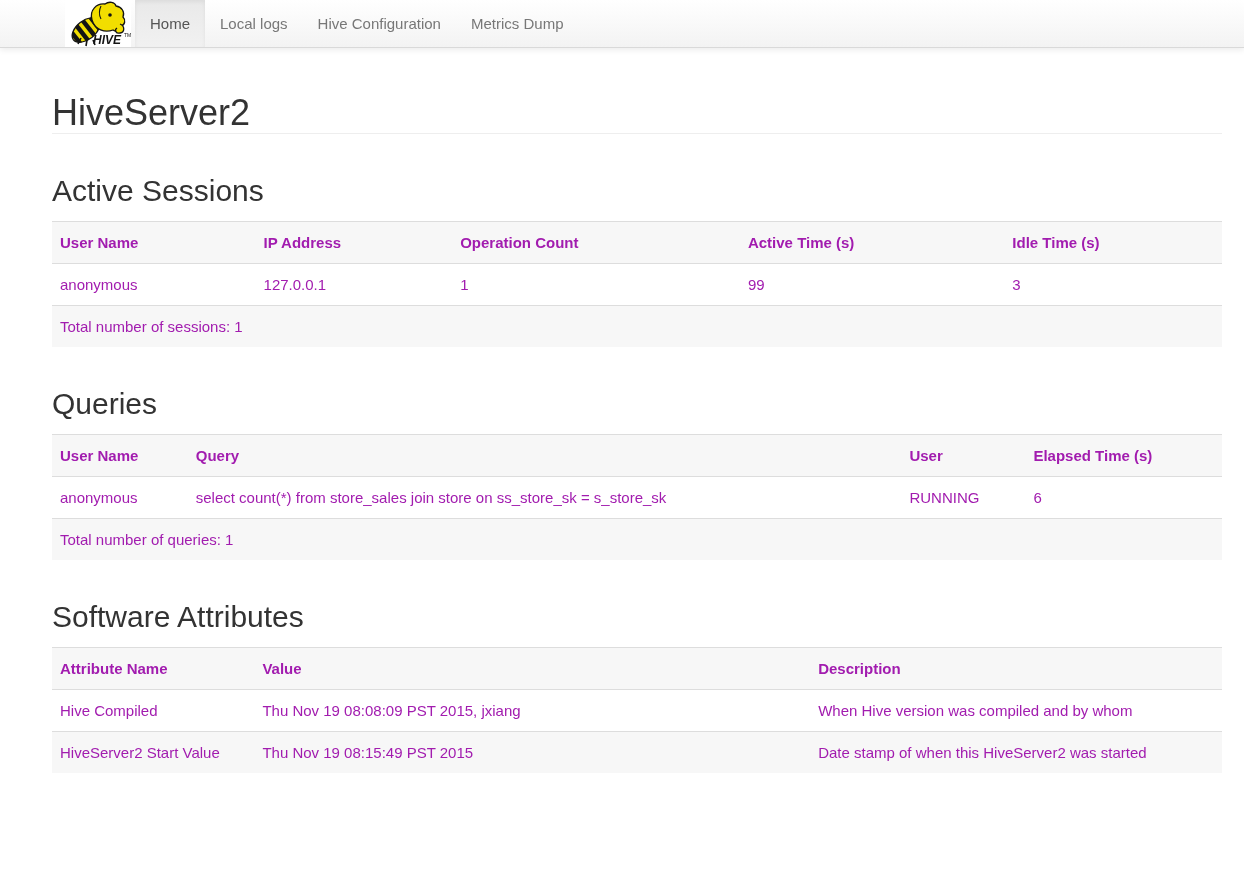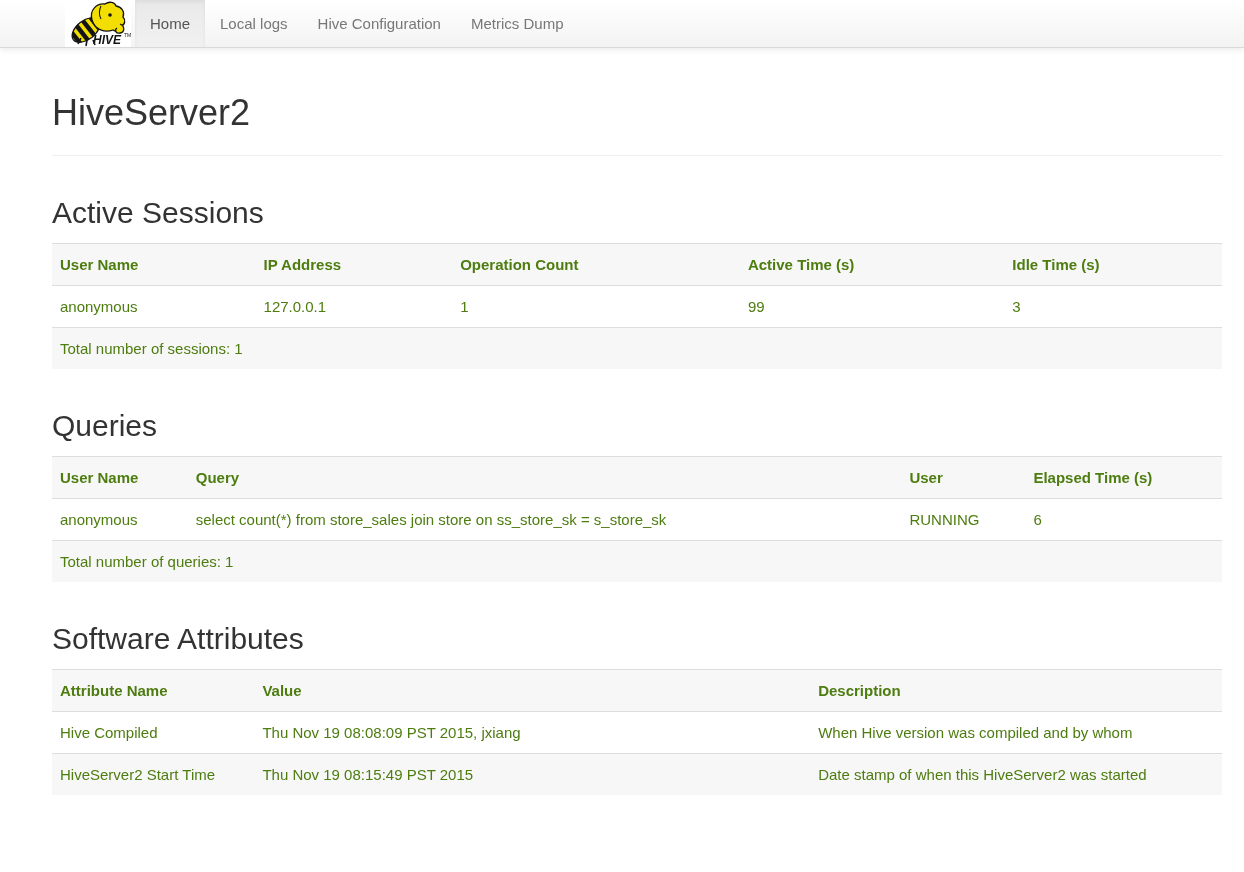--- a/index.html
+++ b/index.html
@@ -42,21 +42,20 @@
   }
   ul.navbar-nav li a.active {
     color: #555555;
     background: linear-gradient(to bottom, #e9e9e9 0%, #f1f1f1 100%);
     box-shadow: inset 0 2px 4px rgba(0,0,0,0.06);
   }
 
   
   .page-header {
     margin-top: 45px;
-    padding-bottom: 22px;
     border-bottom: 1px solid #eeeeee;
     margin-bottom: 16px;
   }
   h1 {
     font-size: 36px;
     font-weight: 400;
     line-height: 1.1;
     color: #333333;
   }
   h2 {
@@ -73,21 +72,21 @@
     border-collapse: collapse;
     table-layout: fixed;
   }
   table.data-table th, table.data-table td {
     text-align: left;
     vertical-align: top;
     padding: 10px 8px;
     line-height: 21px;
     border-top: 1px solid #dddddd;
     font-size: 15px;
-    color: #4d7c0f;
+    color: #a21caf;
     overflow: hidden;
     white-space: nowrap;
   }
   table.data-table th { font-weight: 700; }
   table.data-table tbody tr:nth-child(odd) { background: #f7f7f7; }
 
   .tbl-sessions th:nth-child(1) { width: 17.4%; }
   .tbl-sessions th:nth-child(2) { width: 16.8%; }
   .tbl-sessions th:nth-child(3) { width: 24.6%; }
   .tbl-sessions th:nth-child(4) { width: 22.6%; }
@@ -219,21 +218,21 @@
             <th>Attribute Name</th>
             <th>Value</th>
             <th>Description</th>
           </tr>
           <tr>
             <td>Hive Compiled</td>
             <td>Thu Nov 19 08:08:09 PST 2015, jxiang</td>
             <td>When Hive version was compiled and by whom</td>
           </tr>
           <tr>
-            <td>HiveServer2 Start Time</td>
+            <td>HiveServer2 Start Value</td>
             <td>Thu Nov 19 08:15:49 PST 2015</td>
             <td>Date stamp of when this HiveServer2 was started</td>
           </tr>
         </tbody>
       </table>
   </section>
 
   <div class="page-bottom-space"></div>
 </div>
 

